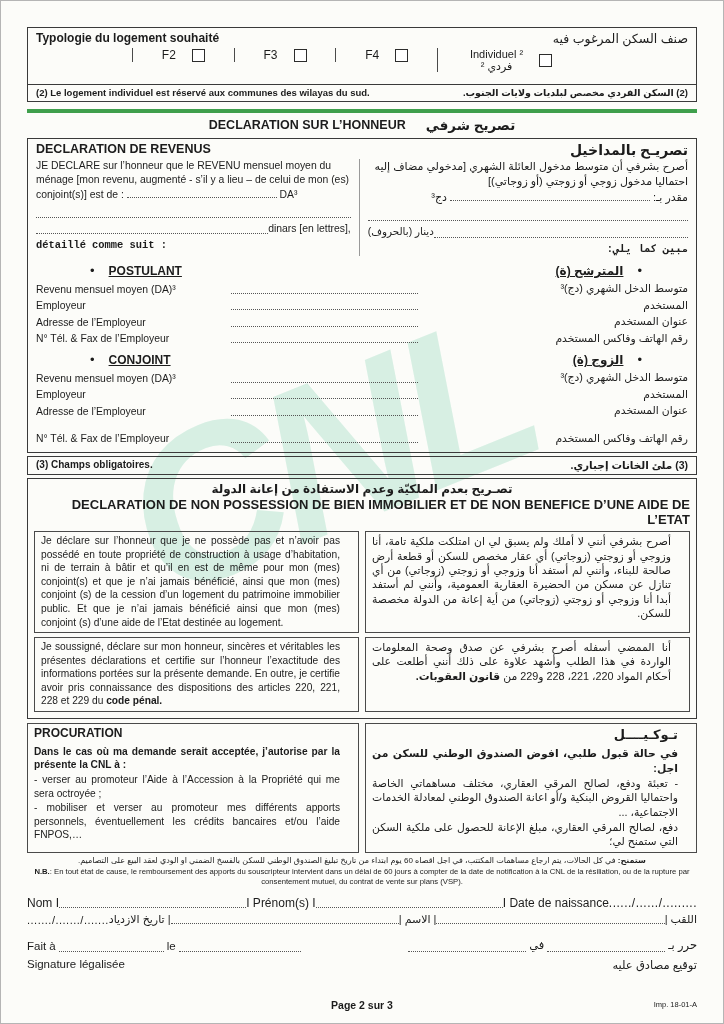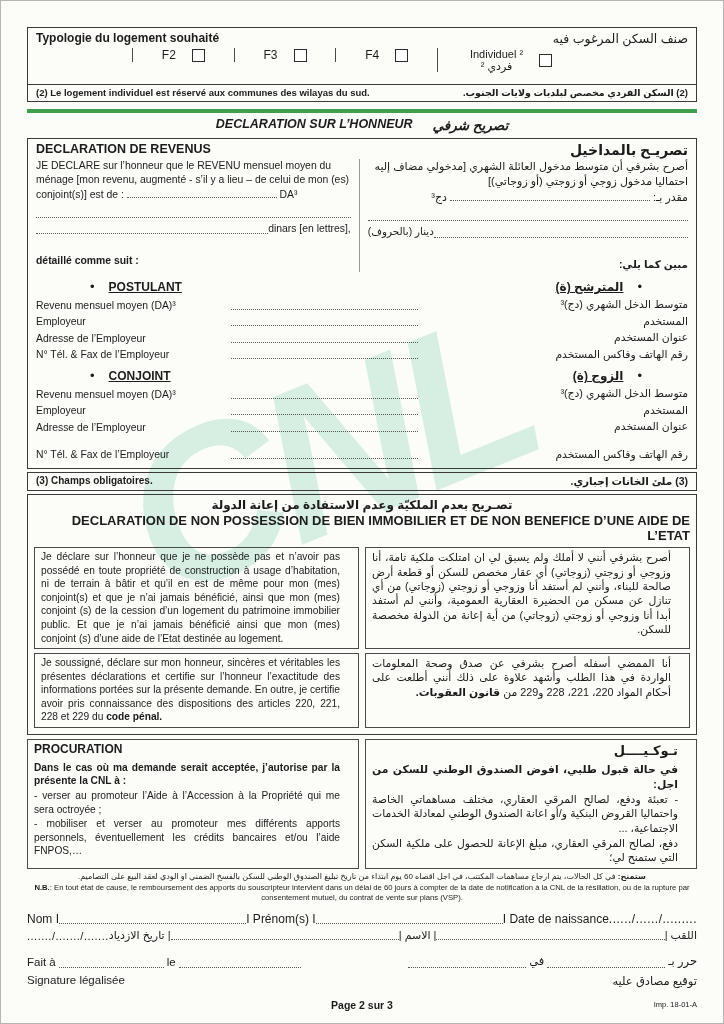--- a/index.html
+++ b/index.html
@@ -26,39 +26,39 @@
   .typ-cell { flex:1; display:flex; align-items:center; justify-content:center; gap:16px;
               border-left:1.2px solid #4a4a4a; font-size:12px; }
   .typ-cell.wide { flex:1.45; }
   .typ-tail { flex:0 0 112px; border-left:1.2px solid #4a4a4a; }
   .typ-ind { display:flex; flex-direction:column; align-items:center; line-height:1.1; font-size:11px; }
   .checkbox { width:13px; height:13px; border:1.7px solid #2c2c2c; background:#fff; flex:none; }
   .typ-note-row { display:flex; justify-content:space-between; border-top:1.4px solid #3a3a3a;
                   padding:2px 8px 3px 8px; font-size:9.5px; font-weight:bold; }
 
   .green-line { height:4px; background:var(--green-line,#3f9f4c); margin:7px 0 4px 0; }
-  .main-title { display:flex; justify-content:center; align-items:flex-start; gap:20px; margin-bottom:5px;font-style:italic; }
+  .main-title { display:flex; justify-content:center; align-items:center; gap:20px; margin-bottom:5px; }
   .main-title .fr { font-weight:bold; font-size:12.5px; }
   .main-title .arr { font-weight:bold; font-size:13.5px; }
 
   
   .rev { padding:3px 8px 7px 8px; }
   .rev-header { display:flex; justify-content:space-between; }
   .rev-header .fr { font-weight:bold; font-size:12.5px; }
   .rev-header .arr { font-weight:bold; font-size:14px; }
   .intro-row { display:flex; margin-top:1px; }
   .intro-fr { width:49.5%; padding-right:8px; font-size:10.4px; line-height:1.38; }
   .intro-ar { width:50.5%; border-left:1px solid #999; padding-left:8px; direction:rtl;
               font-size:11px; line-height:1.4; }
   .dots-inline { width:150px; vertical-align:baseline; }
   .dots-inline.ar-w { width:200px; }
   .dotline { display:flex; margin-top:6px; }
   .dotline .dots { flex:1; }
   .dotline-lab { display:flex; align-items:flex-end; margin-top:4px; font-size:10.4px; }
-  .detail-label { font-weight:bold; font-size:10.4px; margin-top:18px; }
+  .detail-label { font-weight:bold; font-size:10.4px; margin-top:2px;font-family:Liberation Mono, monospace; }
   .group-header { display:flex; justify-content:space-between; margin-top:5px; }
   .gh-fr { margin-left:48px; } .gh-ar { margin-right:40px; direction:rtl; }
   .gh-fr::before, .gh-ar::before { content:"•"; font-size:13px; margin:0 6px; }
   .gh-label { font-weight:bold; text-decoration:underline; font-size:12px; margin:0 8px; }
   .field-row { display:flex; align-items:flex-end; margin-top:3px; font-size:10.4px; line-height:1.25; }
   .field-row .fl { flex:0 0 195px; }
   .field-row .dots.fill { margin-right:58px; }
   .field-row .al { flex:0 0 212px; direction:rtl; font-size:10.8px; }
   .field-row.gap { margin-top:14px; }
 

